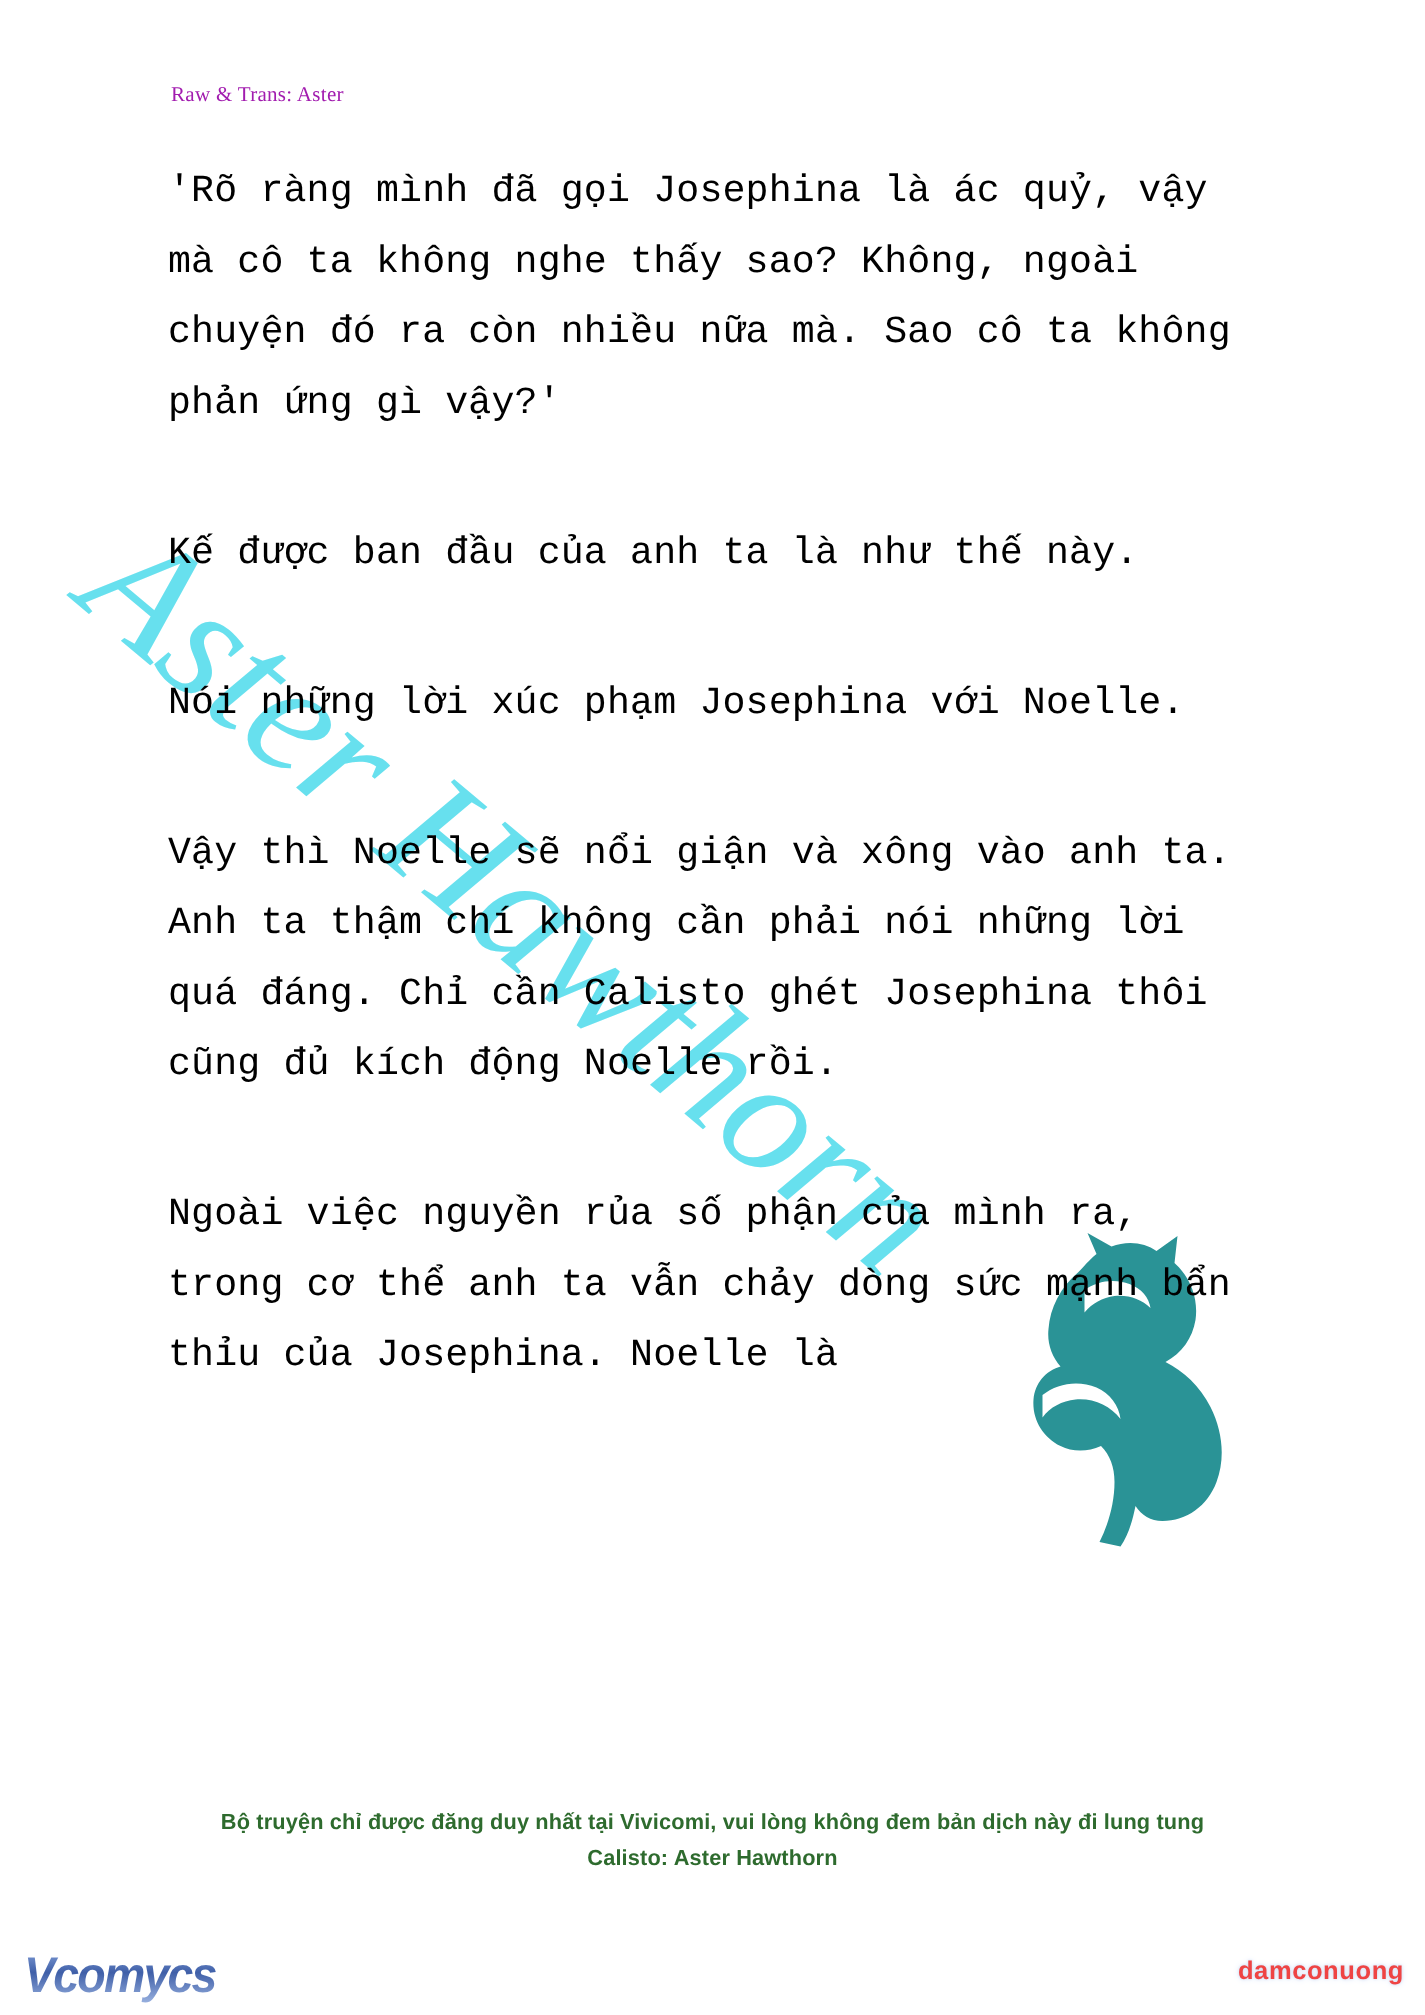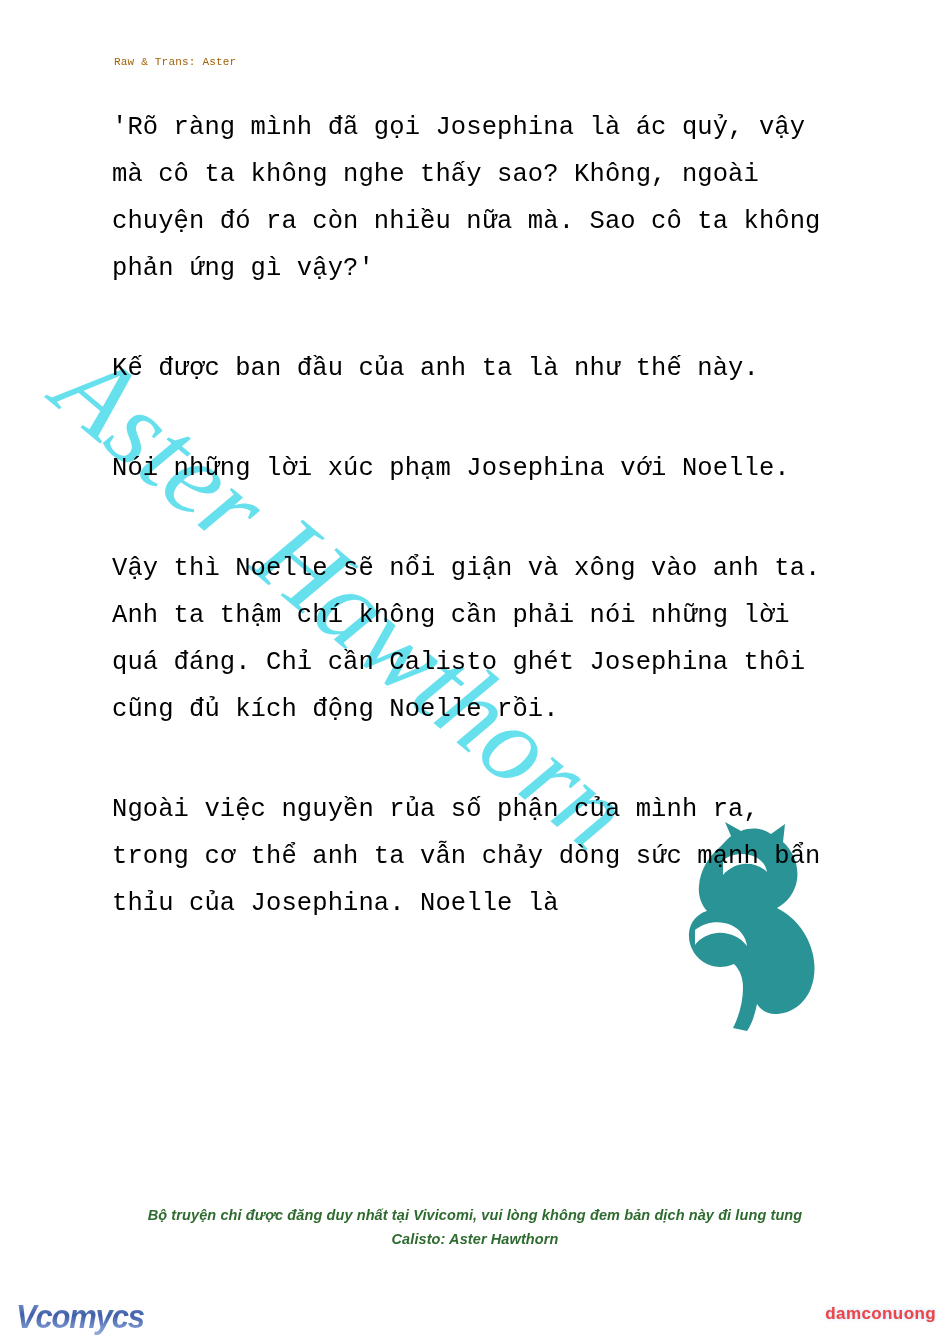--- a/index.html
+++ b/index.html
@@ -21,23 +21,23 @@
     height: 1343px;
     background: #ffffff;
     overflow: hidden;
   }
 
   
   .page-header {
     position: absolute;
     left: 114px;
     top: 56px;
-    font-family: Liberation Mono, monospace;
-    font-size: 11px;
-    color: #a16207;
+    font-family: Liberation Serif, serif;
+    font-size: 14px;
+    color: #a21caf;
     letter-spacing: 0.2px;
     white-space: nowrap;
     z-index: 6;
   }
 
   
   .watermark-text {
     position: absolute;
     left: 108px;
     top: 330px;
@@ -89,21 +89,20 @@
   .footer-note {
     position: absolute;
     left: 0;
     top: 1203px;
     width: 950px;
     text-align: center;
     z-index: 5;
   }
   .footer-line {
     font-family: "Liberation Sans", "DejaVu Sans", sans-serif;
-    font-style: italic;
     font-weight: bold;
     font-size: 14.5px;
     line-height: 24px;
     color: #2e6b2e;
     letter-spacing: 0.1px;
     white-space: nowrap;
   }
 
   
   .bottom-bar {

